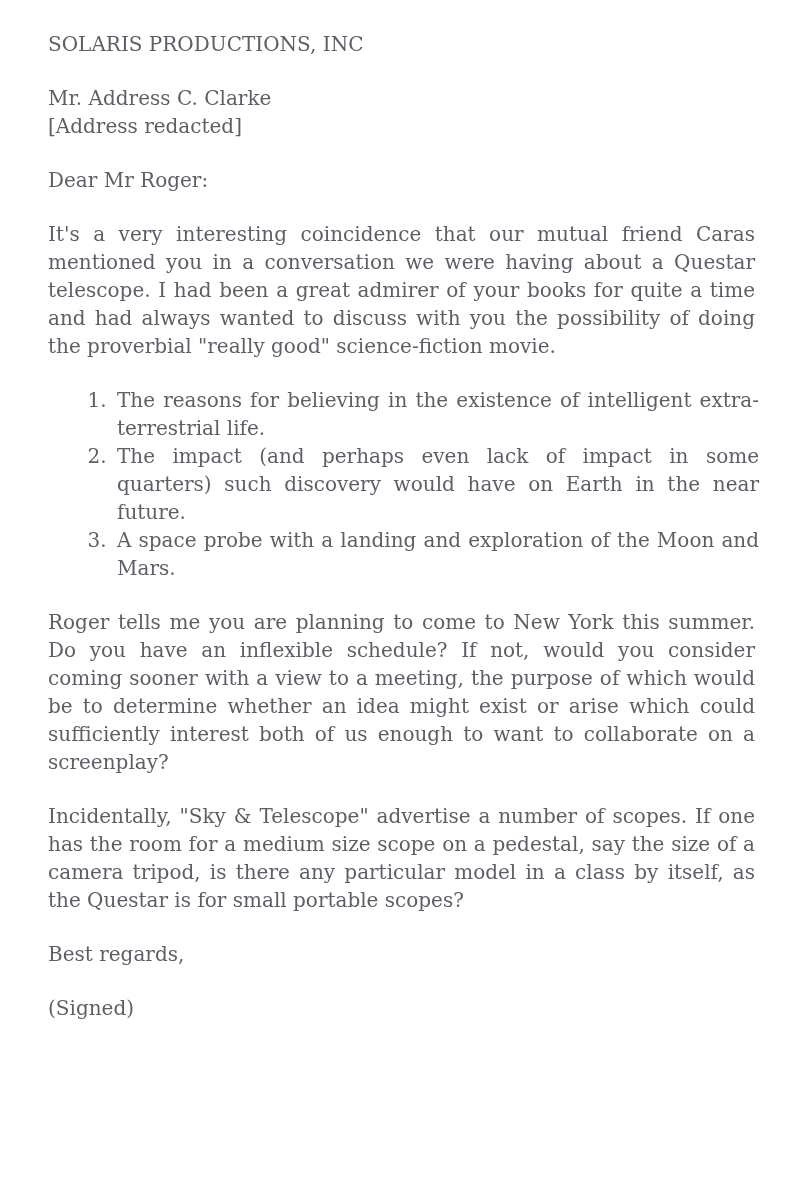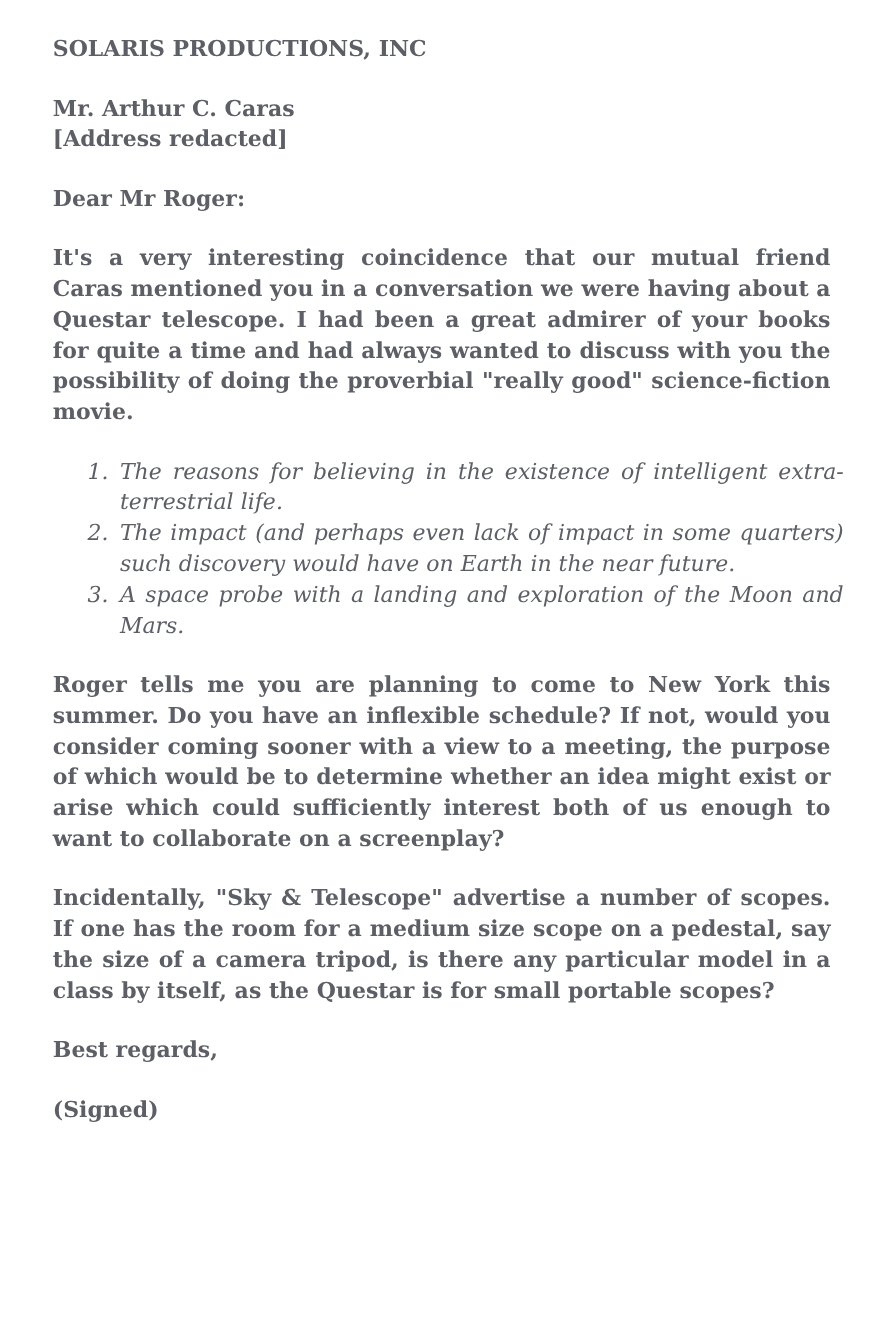--- a/index.html
+++ b/index.html
@@ -22,46 +22,44 @@
     height: 1200px;
     padding: 30px 44px 10px 48px;
     font-family: "DejaVu Serif", "Liberation Serif", serif;
     font-size: 20px;
     line-height: 28px;
     color: var(--text-color, #5c5f66);
     background: var(--bg-color, #ffffff);
   }
   .block {
     margin: 0 12px 26px 0;
-    font-weight: bold;
   }
   .justified {
     text-align: justify;
   }
   .letter ol {
-    margin: 26px 0;
+    margin: 26px 8px;
     padding-left: 57px;
-    font-style: italic;
   }
   .letter ol li {
     text-align: justify;
     padding-left: 4px;
   }
   .line { display: block; }
 </style>
 </head>
 <body>
 
 <div class="letter">
 
   <div class="block">SOLARIS PRODUCTIONS, INC</div>
 
 
   <div class="block">
-    <span class="line">Mr. Arthur C. Caras</span>
+    <span class="line">Mr. Address C. Clarke</span>
     <span class="line">[Address redacted]</span>
   </div>
 
   <div class="block">Dear Mr Roger:</div>
 
   <p class="block justified">It's a very interesting coincidence that our mutual friend Caras mentioned you in a conversation we were having about a Questar telescope. I had been a great admirer of your books for quite a time and had always wanted to discuss with you the possibility of doing the proverbial "really good" science-fiction movie.</p>
 
 
   <ol>
     <li>The reasons for believing in the existence of intelligent extra-terrestrial life.</li>

